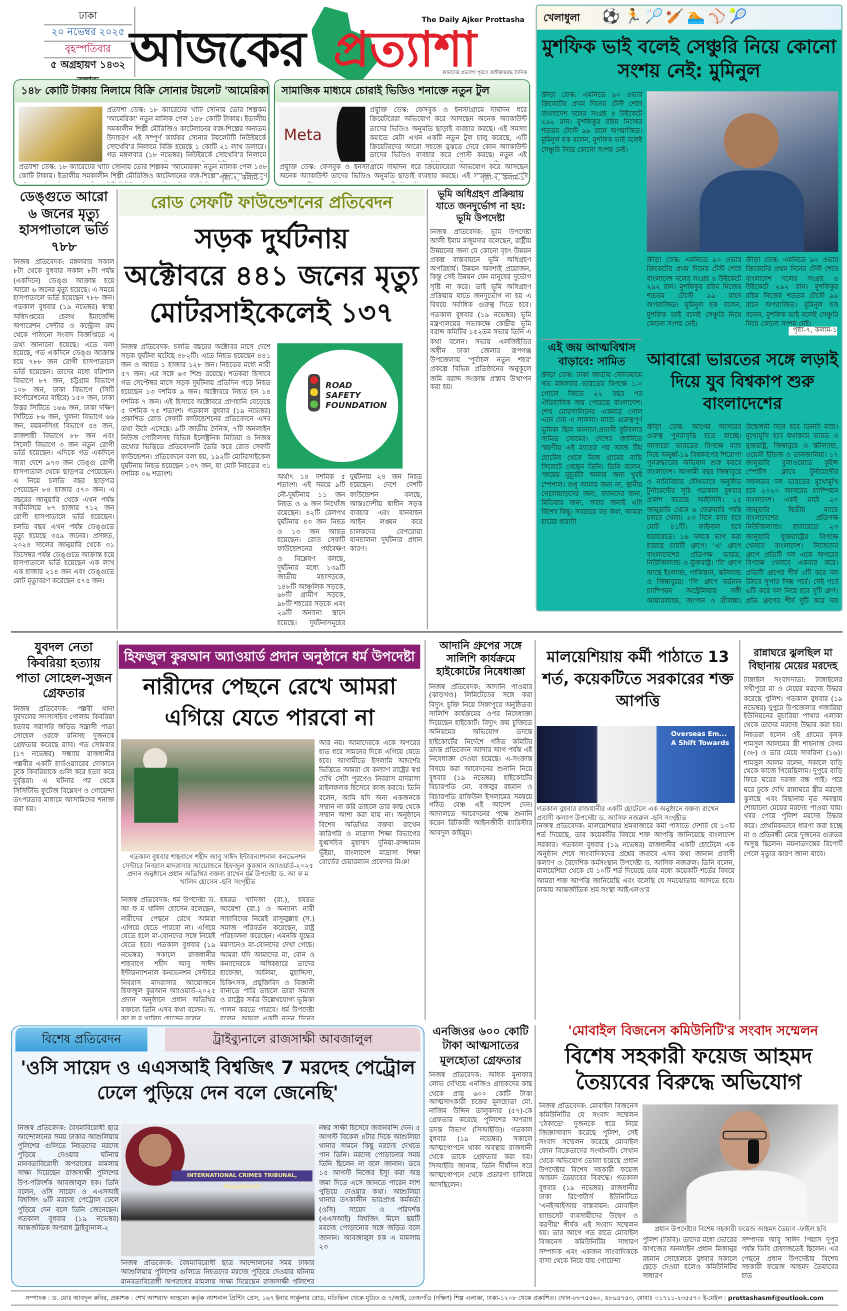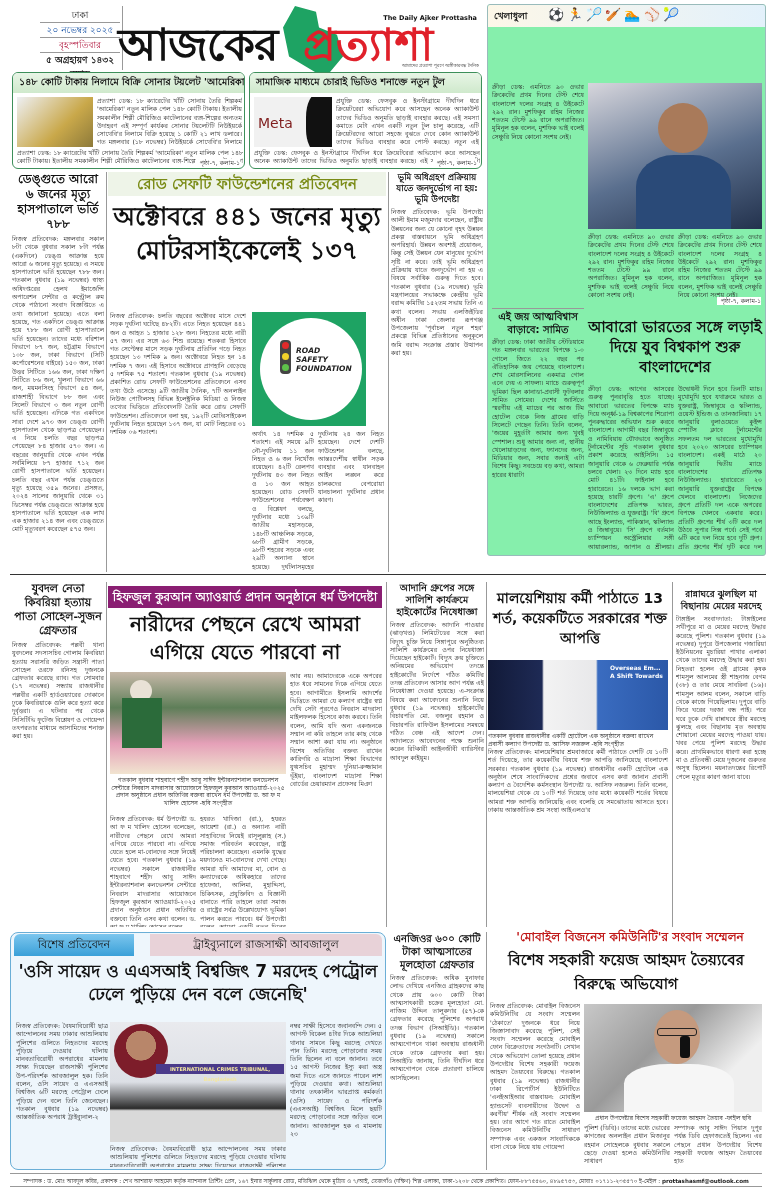--- a/index.html
+++ b/index.html
@@ -20,21 +20,21 @@
 #logo{left:118px;top:12px;width:365px;height:60px}
 .logo-black{font-size:44px;font-weight:bold;color:#111;letter-spacing:-1px;position:absolute;left:0;top:0;font-family:"DejaVu Sans",sans-serif}
 .logo-red{font-size:44px;font-weight:bold;color:#e0202a;position:absolute;left:185px;top:0;font-family:"DejaVu Sans",sans-serif}
 .logo-map{position:absolute;left:165px;top:-6px;width:60px;height:72px;background:#1ea363;clip-path:polygon(20% 0,55% 8%,60% 30%,90% 40%,100% 70%,70% 100%,40% 85%,10% 70%,0 30%)}
 .logo-en{position:absolute;right:6px;top:2px;font-size:6.5px;color:#111;font-weight:bold}
 .logo-tag{position:absolute;right:4px;bottom:2px;font-size:4.5px;color:#333}
 
 .greenbox{border:1.5px solid #3d8f5a;border-radius:6px;position:absolute;overflow:hidden;background:#fff}
 .greenbox .gh{background:linear-gradient(#e8f5e6,#cfe9cc);font-weight:bold;font-size:11px;padding:2px 6px;color:#111;height:20px;white-space:nowrap;overflow:hidden}
 
-#sports{left:487px;top:4px;width:279px;height:552px;border:1px solid #9bb;background:#86efac;border-radius:3px;overflow:hidden}
+#sports{left:487px;top:4px;width:279px;height:552px;border:1px solid #9bb;background:#14b8a6;border-radius:3px;overflow:hidden}
 #sports-header{height:22px;background:linear-gradient(90deg,#fdf7e8,#e3f1fb);font-weight:bold;font-size:9px;padding:4px 6px;color:#111}
 .sport-icons{position:absolute;left:60px;top:2px;font-size:13px;letter-spacing:3px;color:#e07030}
 
 .banner-road{left:108px;top:172px;width:278px;height:24px;background:#eef4e8;color:#7a8b16;font-size:15px;font-weight:bold;text-align:center;line-height:24px}
 .banner-hifz{left:108px;top:586px;width:274px;height:22px;background:#8a1e72;color:#fff;font-size:12px;font-weight:bold;text-align:center;line-height:22px}
 .banner-bishesh{left:14px;top:934px;width:120px;height:22px;background:linear-gradient(#7cc6ee,#3aa0d8);color:#111;font-size:11px;text-align:center;line-height:22px;border-radius:6px 0 0 0}
 .banner-tribunal{left:150px;top:934px;width:232px;height:22px;background:#e8d2d8;color:#111;font-size:11px;text-align:center;line-height:22px;border-radius:0 6px 0 0}
 .mobile-banner{left:500px;top:928px;width:260px;color:#c01818;font-size:12px;font-weight:bold;text-align:center}
 #footer{left:10px;top:1173px;width:752px;height:14px;border-top:1px solid #999;border-bottom:1px solid #999;font-size:5.6px;line-height:14px;text-align:center;color:#222;white-space:nowrap;overflow:hidden}
 
@@ -85,20 +85,21 @@
 </div>
 
 <div class="abs" style="left:12px;top:172px;width:92px;height:398px">
   <div class="hl" style="font-size:12px;line-height:15px">ডেঙ্গুতে আরো ৬ জনের মৃত্যু হাসপাতালে ভর্তি ৭৮৮</div>
   <div class="body-text" style="height:335px;margin-top:3px">নিজস্ব প্রতিবেদক: মঙ্গলবার সকাল ৮টা থেকে বুধবার সকাল ৮টা পর্যন্ত (একদিনে) ডেঙ্গু আক্রান্ত হয়ে আরো ৬ জনের মৃত্যু হয়েছে। এ সময়ে হাসপাতালে ভর্তি হয়েছেন ৭৮৮ জন। গতকাল বুধবার (১৯ নভেম্বর) স্বাস্থ্য অধিদপ্তরের হেলথ ইমার্জেন্সি অপারেশন সেন্টার ও কন্ট্রোল রুম থেকে পাঠানো সংবাদ বিজ্ঞপ্তিতে এ তথ্য জানানো হয়েছে। এতে বলা হয়েছে, গত একদিনে ডেঙ্গু আক্রান্ত হয়ে ৭৮৮ জন রোগী হাসপাতালে ভর্তি হয়েছেন। তাদের মধ্যে বরিশাল বিভাগে ৮৭ জন, চট্টগ্রাম বিভাগে ১০৮ জন, ঢাকা বিভাগে (সিটি কর্পোরেশনের বাইরে) ১৫০ জন, ঢাকা উত্তর সিটিতে ১৬৬ জন, ঢাকা দক্ষিণ সিটিতে ৮৬ জন, খুলনা বিভাগে ৬৬ জন, ময়মনসিংহ বিভাগে ৫৪ জন, রাজশাহী বিভাগে ৮৮ জন এবং সিলেট বিভাগে ৩ জন নতুন রোগী ভর্তি হয়েছেন। এদিকে গত একদিনে সারা দেশে ৯৭৩ জন ডেঙ্গু রোগী হাসপাতাল থেকে ছাড়পত্র পেয়েছেন। এ নিয়ে চলতি বছর ছাড়পত্র পেয়েছেন ৮৪ হাজার ৫৭০ জন। এ বছরের জানুয়ারি থেকে এখন পর্যন্ত সর্বমিলিয়ে ৮৭ হাজার ৭১২ জন রোগী হাসপাতালে ভর্তি হয়েছেন। চলতি বছর এখন পর্যন্ত ডেঙ্গুতে মৃত্যু হয়েছে ৩৫৯ জনের। প্রসঙ্গত, ২০২৪ সালের জানুয়ারি থেকে ৩১ ডিসেম্বর পর্যন্ত ডেঙ্গুতে আক্রান্ত হয়ে হাসপাতালে ভর্তি হয়েছেন এক লাখ এক হাজার ২১৪ জন এবং ডেঙ্গুতে মোট মৃত্যুবরণ করেছেন ৫৭৫ জন।</div>
 </div>
 <div class="vline" style="left:106px;top:172px;height:400px"></div>
 
 <div class="abs banner-road">রোড সেফটি ফাউন্ডেশনের প্রতিবেদন</div>
 <div class="abs" style="left:108px;top:200px;width:278px">
+  <div class="hl" style="font-size:25px;line-height:34px">সড়ক দুর্ঘটনায়</div>
   <div class="hl" style="font-size:25px;line-height:34px">অক্টোবরে ৪৪১ জনের মৃত্যু</div>
   <div class="hl" style="font-size:25px;line-height:34px">মোটরসাইকেলেই ১৩৭</div>
 </div>
 <div class="abs body-text" style="left:110px;top:312px;width:136px;height:258px">নিজস্ব প্রতিবেদক: চলতি বছরের অক্টোবর মাসে দেশে সড়ক দুর্ঘটনা ঘটেছে ৪৮২টি। এতে নিহত হয়েছেন ৪৪১ জন ও আহত ১ হাজার ১২৮ জন। নিহতের মধ্যে নারী ৫৭ জন। এর সঙ্গে ৬৩ শিশু রয়েছে। শতকরা হিসাবে গত সেপ্টেম্বর মাসে সড়ক দুর্ঘটনায় প্রতিদিন গড়ে নিহত হয়েছেন ১৩ দশমিক ৯ জন। অক্টোবরে নিহত হন ১৪ দশমিক ৭ জন। এই হিসাবে অক্টোবরে প্রাণহানি বেড়েছে ৫ দশমিক ৭৫ শতাংশ। গতকাল বুধবার (১৯ নভেম্বর) প্রকাশিত রোড সেফটি ফাউন্ডেশনের প্রতিবেদনে এসব তথ্য উঠে এসেছে। ৯টি জাতীয় দৈনিক, ৭টি অনলাইন নিউজ পোর্টালসহ বিভিন্ন ইলেক্ট্রনিক মিডিয়া ও নিজস্ব তথ্যের ভিত্তিতে প্রতিবেদনটি তৈরি করে রোড সেফটি ফাউন্ডেশন। প্রতিবেদনে বলা হয়, ১৯২টি মোটরসাইকেল দুর্ঘটনায় নিহত হয়েছেন ১৩৭ জন, যা মোট নিহতের ৩১ দশমিক ০৬ শতাংশ।</div>
 <div class="abs" id="rsf">
   <div class="circle"></div>
   <div class="pole"></div>
   <div class="l" style="top:30px;background:#e02a2a"></div>
   <div class="l" style="top:41px;background:#f1d12a"></div>
   <div class="l" style="top:52px;background:#5ec04a"></div>
@@ -115,20 +116,21 @@
 <div class="abs" style="left:391px;top:172px;width:92px;height:400px">
   <div class="hl" style="font-size:8.5px;line-height:11px">ভূমি অধিগ্রহণ প্রক্রিয়ায় যাতে জনদুর্ভোগ না হয়: ভূমি উপদেষ্টা</div>
   <div class="body-text" style="height:360px;margin-top:3px">নিজস্ব প্রতিবেদক: ভূমি উপদেষ্টা আলী ইমাম মজুমদার বলেছেন, রাষ্ট্রীয় উন্নয়নের জন্য যে কোনো বৃহৎ উন্নয়ন প্রকল্প বাস্তবায়নে ভূমি অধিগ্রহণ অপরিহার্য। উন্নয়ন অবশ্যই প্রয়োজন, কিন্তু সেই উন্নয়ন যেন মানুষের দুর্ভোগ সৃষ্টি না করে। তাই ভূমি অধিগ্রহণ প্রক্রিয়ায় যাতে জনদুর্ভোগ না হয় এ বিষয়ে সর্বাধিক গুরুত্ব দিতে হবে। গতকাল বুধবার (১৯ নভেম্বর) ভূমি মন্ত্রণালয়ের সভাকক্ষে কেন্দ্রীয় ভূমি বরাদ্দ কমিটির ১৫২তম সভায় তিনি এ কথা বলেন। সভায় এলজিইডির অধীন ঢাকা জেলার রূপগঞ্জ উপজেলায় 'পূর্বাচল নতুন শহর' প্রকল্পে বিভিন্ন প্রতিষ্ঠানের অনুকূলে জমি বরাদ্দ সংক্রান্ত প্রস্তাব উত্থাপন করা হয়।</div>
 </div>
 
 <div class="abs" id="sports">
   <div id="sports-header">
     <span>খেলাধুলা</span>
     <span class="sport-icons">⚽🏃🏸🏏🏊⚾🎾</span>
   </div>
+  <div class="hl" style="font-size:17px;line-height:22px;margin-top:5px;padding:0 4px">মুশফিক ভাই বলেই সেঞ্চুরি নিয়ে কোনো সংশয় নেই: মুমিনুল</div>
   <div class="abs body-text" style="left:4px;top:78px;width:92px;height:220px">ক্রীড়া ডেস্ক: এমনিতে ৯০ ওভার ক্রিকেটের প্রথম দিনের টেস্ট শেষে বাংলাদেশ দলের সংগ্রহ ৪ উইকেটে ২৯২ রান। মুশফিকুর রহিম নিজের শততম টেস্টে ৯৯ রানে অপরাজিত। মুমিনুল হক বলেন, মুশফিক ভাই বলেই সেঞ্চুরি নিয়ে কোনো সংশয় নেই।</div>
   <div class="abs img" style="left:100px;top:78px;width:174px;height:146px;background:linear-gradient(160deg,#d7d6dc,#5a6f8e 55%,#23324d)">
     <div style="position:absolute;left:70px;top:20px;width:50px;height:50px;border-radius:50%;background:#a97a5a"></div>
     <div style="position:absolute;left:48px;top:72px;width:95px;height:80px;border-radius:40% 40% 0 0;background:#2a4a78"></div>
   </div>
   <div class="abs body-text" style="left:100px;top:228px;width:86px;height:70px">ক্রীড়া ডেস্ক: এমনিতে ৯০ ওভার ক্রিকেটের প্রথম দিনের টেস্ট শেষে বাংলাদেশ দলের সংগ্রহ ৪ উইকেটে ২৯২ রান। মুশফিকুর রহিম নিজের শততম টেস্টে ৯৯ রানে অপরাজিত। মুমিনুল হক বলেন, মুশফিক ভাই বলেই সেঞ্চুরি নিয়ে কোনো সংশয় নেই।</div>
   <div class="abs body-text" style="left:190px;top:228px;width:84px;height:70px">ক্রীড়া ডেস্ক: এমনিতে ৯০ ওভার ক্রিকেটের প্রথম দিনের টেস্ট শেষে বাংলাদেশ দলের সংগ্রহ ৪ উইকেটে ২৯২ রান। মুশফিকুর রহিম নিজের শততম টেস্টে ৯৯ রানে অপরাজিত। মুমিনুল হক বলেন, মুশফিক ভাই বলেই সেঞ্চুরি নিয়ে কোনো সংশয় নেই।</div>
   <div class="abs body-text" style="right:4px;top:292px;background:#fff;padding-left:4px">পৃষ্ঠা-৭, কলাম-১</div>
   <div class="hline" style="left:4px;top:303px;width:92px"></div>
   <div class="abs" style="left:4px;top:305px;width:92px;height:244px">
@@ -193,21 +195,21 @@
 <div class="abs body-text" style="left:290px;top:1022px;width:92px;height:145px">নম্বর সাক্ষী হিসেবে জবানবন্দি দেন। ৫ আগস্ট বিকেল ৪টার দিকে আশুলিয়া থানার সামনে কিছু মরদেহ দেখতে পান তিনি। মরদেহ পোড়ানোর সময় তিনি ছিলেন না বলে জানান। তবে ১৫ আগস্ট নিজের ইস্যু করা অস্ত্র জমা দিতে এসে জানতে পারেন লাশ পুড়িয়ে দেওয়ার কথা। আশুলিয়া থানার তৎকালীন ভারপ্রাপ্ত কর্মকর্তা (ওসি) সায়েদ ও পরিদর্শক (এএসআই) বিশ্বজিৎ মিলে ছয়টি মরদেহ পোড়ানোর সঙ্গে জড়িত বলে জানান। আবজালুল হক এ মামলায় ২৩</div>
 <div class="abs body-text" style="left:110px;top:1145px;width:176px;height:22px">নিজস্ব প্রতিবেদক: বৈষম্যবিরোধী ছাত্র আন্দোলনের সময় ঢাকার আশুলিয়ায় পুলিশের গুলিতে নিহতদের মরদেহ পুড়িয়ে দেওয়ার ঘটনায় মানবতাবিরোধী অপরাধের মামলায় সাক্ষ্য দিয়েছেন রাজসাক্ষী পুলিশের উপ-পরিদর্শক আবজালুল হক। তিনি বলেন, ওসি সায়েদ ও এএসআই বিশ্বজিৎ ৬টি মরদেহ পেট্রোল ঢেলে পুড়িয়ে দেন বলে তিনি জেনেছেন। গতকাল বুধবার (১৯ নভেম্বর) আন্তর্জাতিক অপরাধ ট্রাইব্যুনাল-২</div>
 
 <div class="abs" style="left:390px;top:932px;width:94px;height:238px">
   <div class="hl" style="font-size:10px;line-height:13px">এনজিওর ৬০০ কোটি টাকা আত্মসাতের মূলহোতা গ্রেফতার</div>
   <div class="body-text" style="height:190px;margin-top:3px">নিজস্ব প্রতিবেদক: অধিক মুনাফার লোভ দেখিয়ে এনজিও গ্রাহকদের কাছ থেকে প্রায় ৬০০ কোটি টাকা আত্মসাৎকারী চক্রের মূলহোতা মো. নাজিম উদ্দিন তালুকদার (৫৭)-কে গ্রেফতার করেছে পুলিশের অপরাধ তদন্ত বিভাগ (সিআইডি)। গতকাল বুধবার (১৯ নভেম্বর) সকালে আত্মগোপনে থাকা অবস্থায় রাজধানী থেকে তাকে গ্রেফতার করা হয়। সিআইডি জানায়, তিনি দীর্ঘদিন ধরে আত্মগোপনে থেকে প্রতারণা চালিয়ে আসছিলেন।</div>
 </div>
 <div class="vline" style="left:486px;top:932px;height:238px"></div>
 
 <div class="abs mobile-banner">'মোবাইল বিজনেস কমিউনিটি'র সংবাদ সম্মেলন</div>
-<div class="abs hl" style="left:490px;top:948px;width:272px;font-size:15px;line-height:24px">বিশেষ সহকারী ফয়েজ আহমদ তৈয়্যবের বিরুদ্ধে অভিযোগ</div>
+<div class="abs hl" style="left:490px;top:948px;width:272px;font-size:19px;line-height:24px">বিশেষ সহকারী ফয়েজ আহমদ তৈয়্যবের বিরুদ্ধে অভিযোগ</div>
 <div class="abs body-text" style="left:490px;top:1002px;width:90px;height:166px">নিজস্ব প্রতিবেদক: মোবাইল বিজনেস কমিউনিটির যে সংবাদ সম্মেলন 'ঠেকাতে' দুজনকে ধরে নিয়ে জিজ্ঞাসাবাদ করেছে পুলিশ, সেই সংবাদ সম্মেলন করেছে মোবাইল ফোন বিক্রেতাদের সংগঠনটি। সেখান থেকে অভিযোগ তোলা হয়েছে প্রধান উপদেষ্টার বিশেষ সহকারী ফয়েজ আহমদ তৈয়্যবের বিরুদ্ধে। গতকাল বুধবার (১৯ নভেম্বর) রাজধানীর ঢাকা রিপোর্টার্স ইউনিটিতে 'এনইআইআর বাস্তবায়ন: মোবাইল হ্যান্ডসেট ব্যবসায়ীদের উদ্বেগ ও করণীয়' শীর্ষক এই সংবাদ সম্মেলন হয়। তার আগে গত রাতে মোবাইল বিজনেস কমিউনিটির সাধারণ সম্পাদক এবং একজন সাংবাদিককে বাসা থেকে নিয়ে যায় গোয়েন্দা</div>
 <div class="abs img" style="left:584px;top:1004px;width:178px;height:108px;background:linear-gradient(135deg,#c8c8c8,#9a9a9a 40%,#efefef 75%)">
   <div style="position:absolute;left:70px;top:6px;width:46px;height:54px;border-radius:50%;background:#c59a7e"></div>
   <div style="position:absolute;left:73px;top:24px;width:40px;height:8px;border:1.5px solid #222;border-radius:3px"></div>
   <div style="position:absolute;left:40px;top:60px;width:110px;height:48px;border-radius:40% 40% 0 0;background:#f6f6f6"></div>
   <div style="position:absolute;left:96px;top:32px;width:10px;height:22px;background:#111;border-radius:3px"></div>
 </div>
 <div class="abs cap" style="left:584px;top:1114px;width:178px">প্রধান উপদেষ্টার বিশেষ সহকারী ফয়েজ আহমদ তৈয়্যব -ফাইল ছবি</div>
 <div class="abs body-text" style="left:584px;top:1124px;width:86px;height:44px">পুলিশ (ডিবি)। তাদের মধ্যে ভোরের কাগজের অনলাইন প্রধান মিজানুর রহমান সোহেলকে বুধবার সকালে ছেড়ে দেওয়া হলেও কমিউনিটির সাধারণ</div>
 <div class="abs body-text" style="left:674px;top:1124px;width:88px;height:44px">সম্পাদক আবু সাঈদ পিয়াস দুপুর পর্যন্ত ডিবি হেফাজতেই ছিলেন। এর পেছনে প্রধান উপদেষ্টার বিশেষ সহকারী ফয়েজ আহমদ তৈয়্যবের হাত</div>

